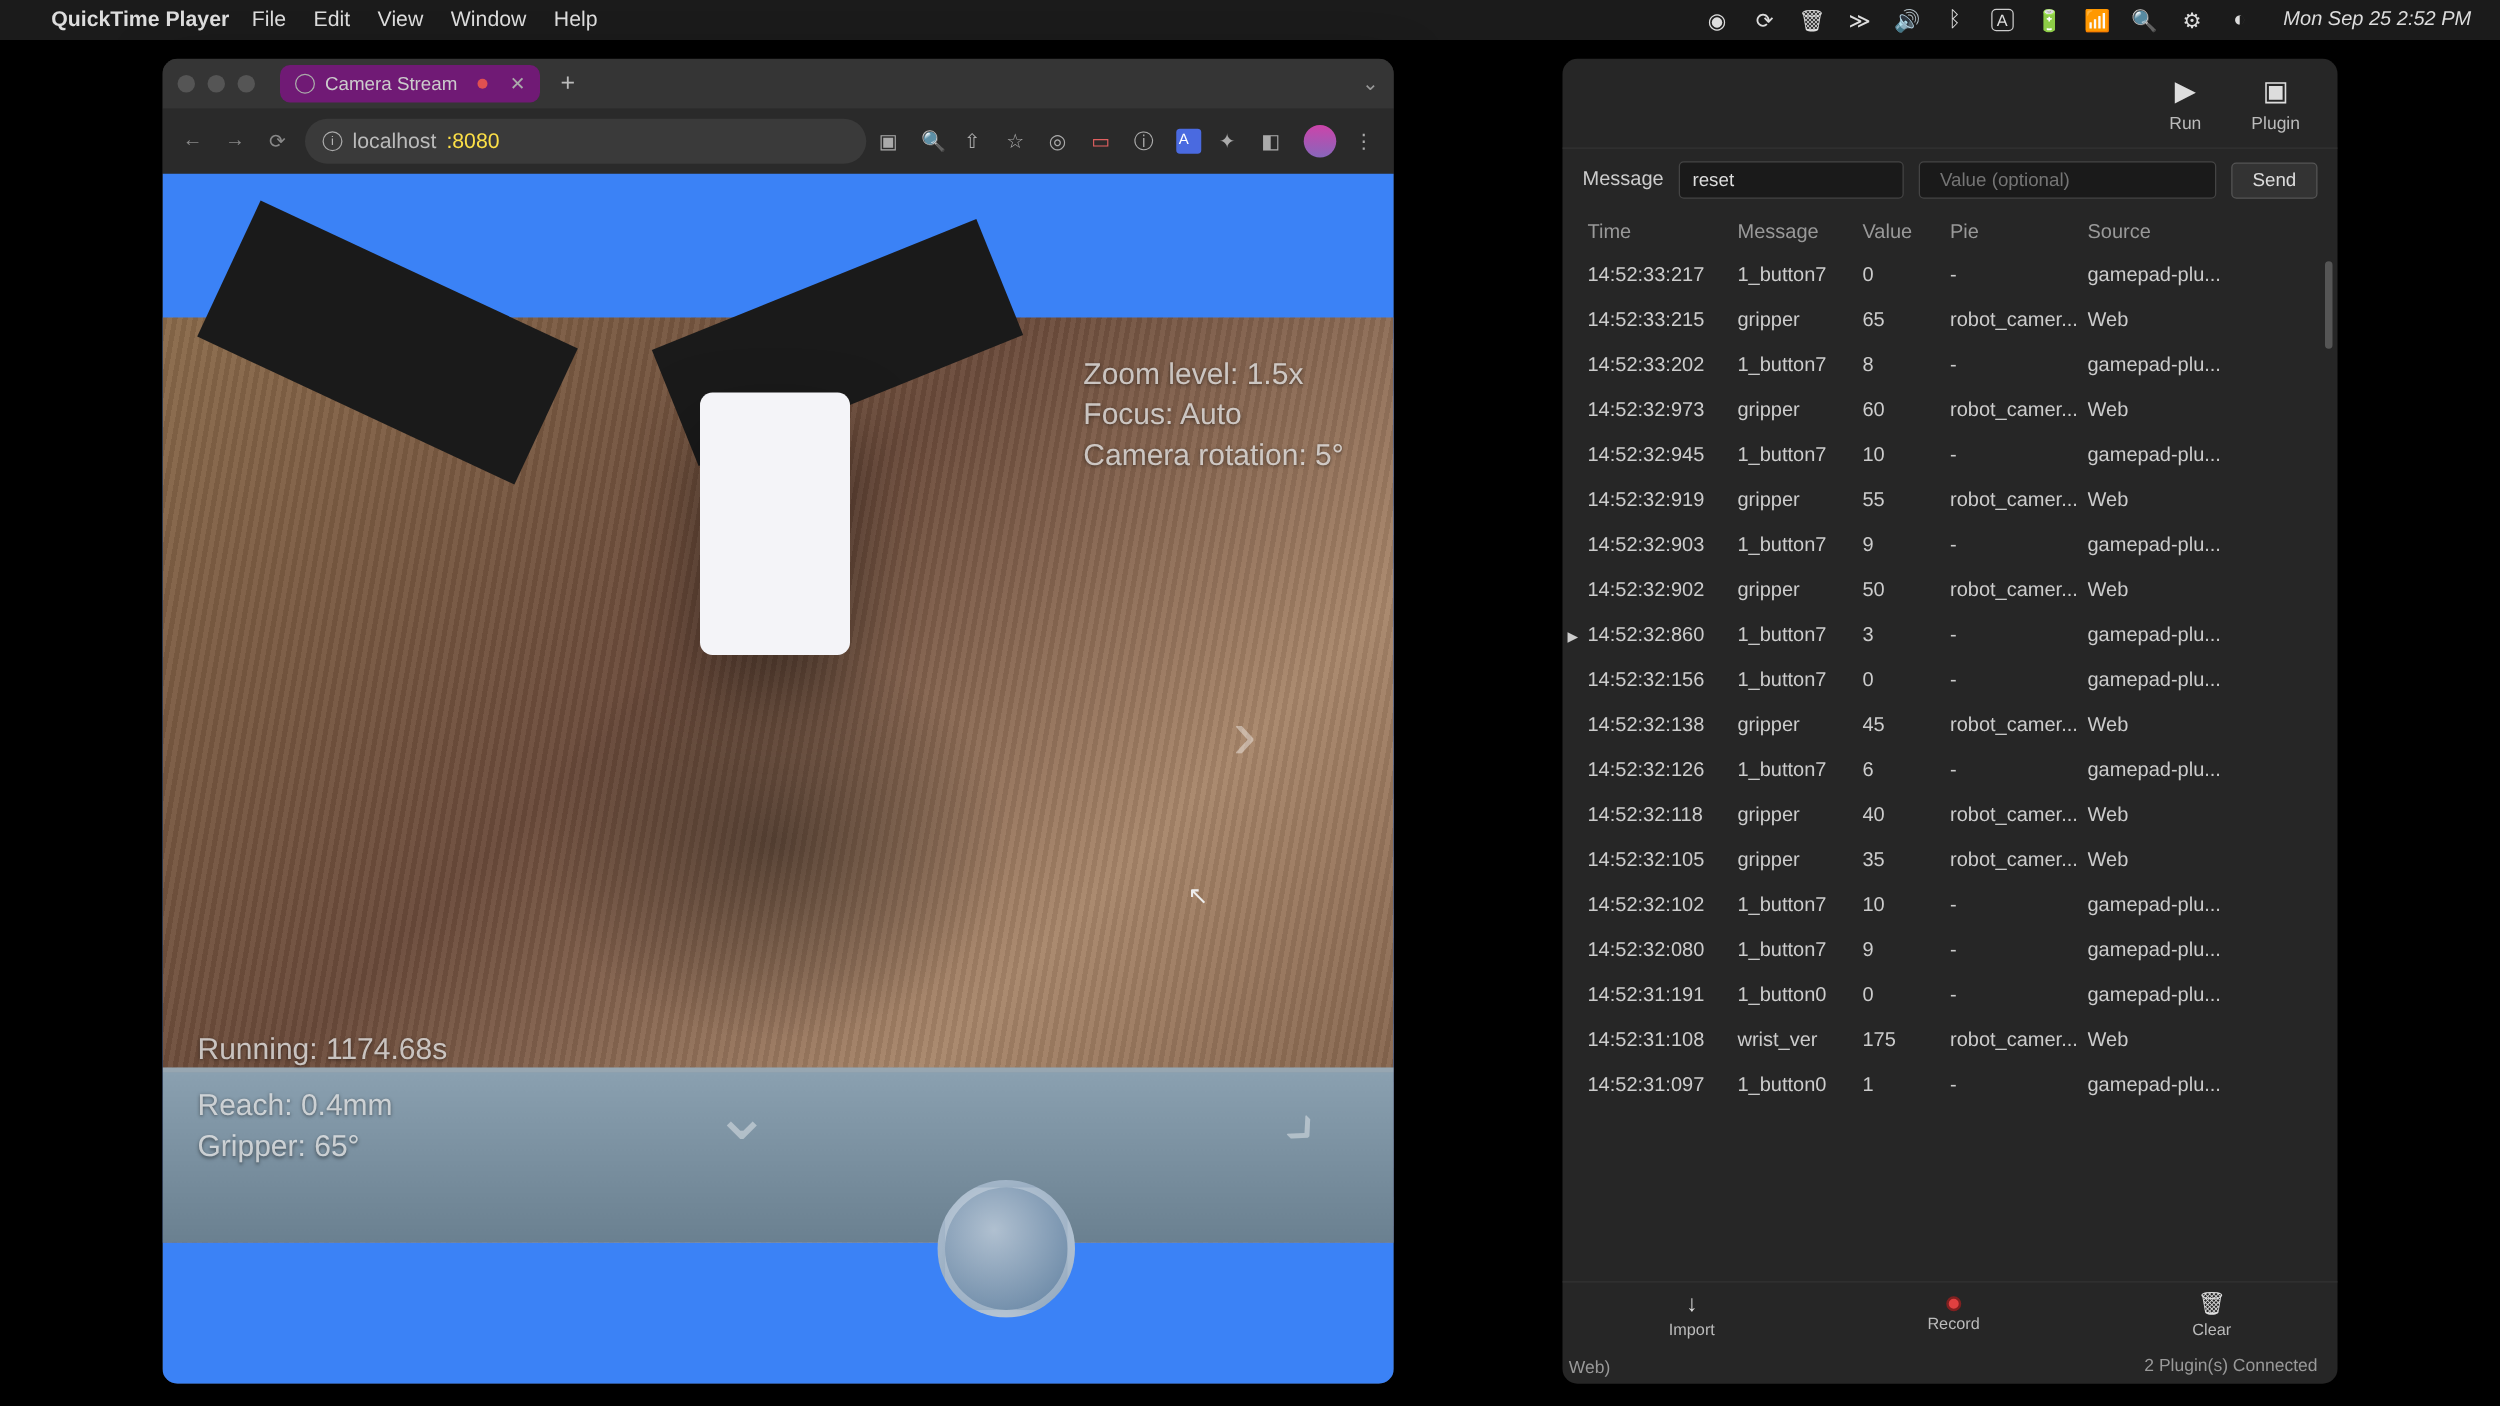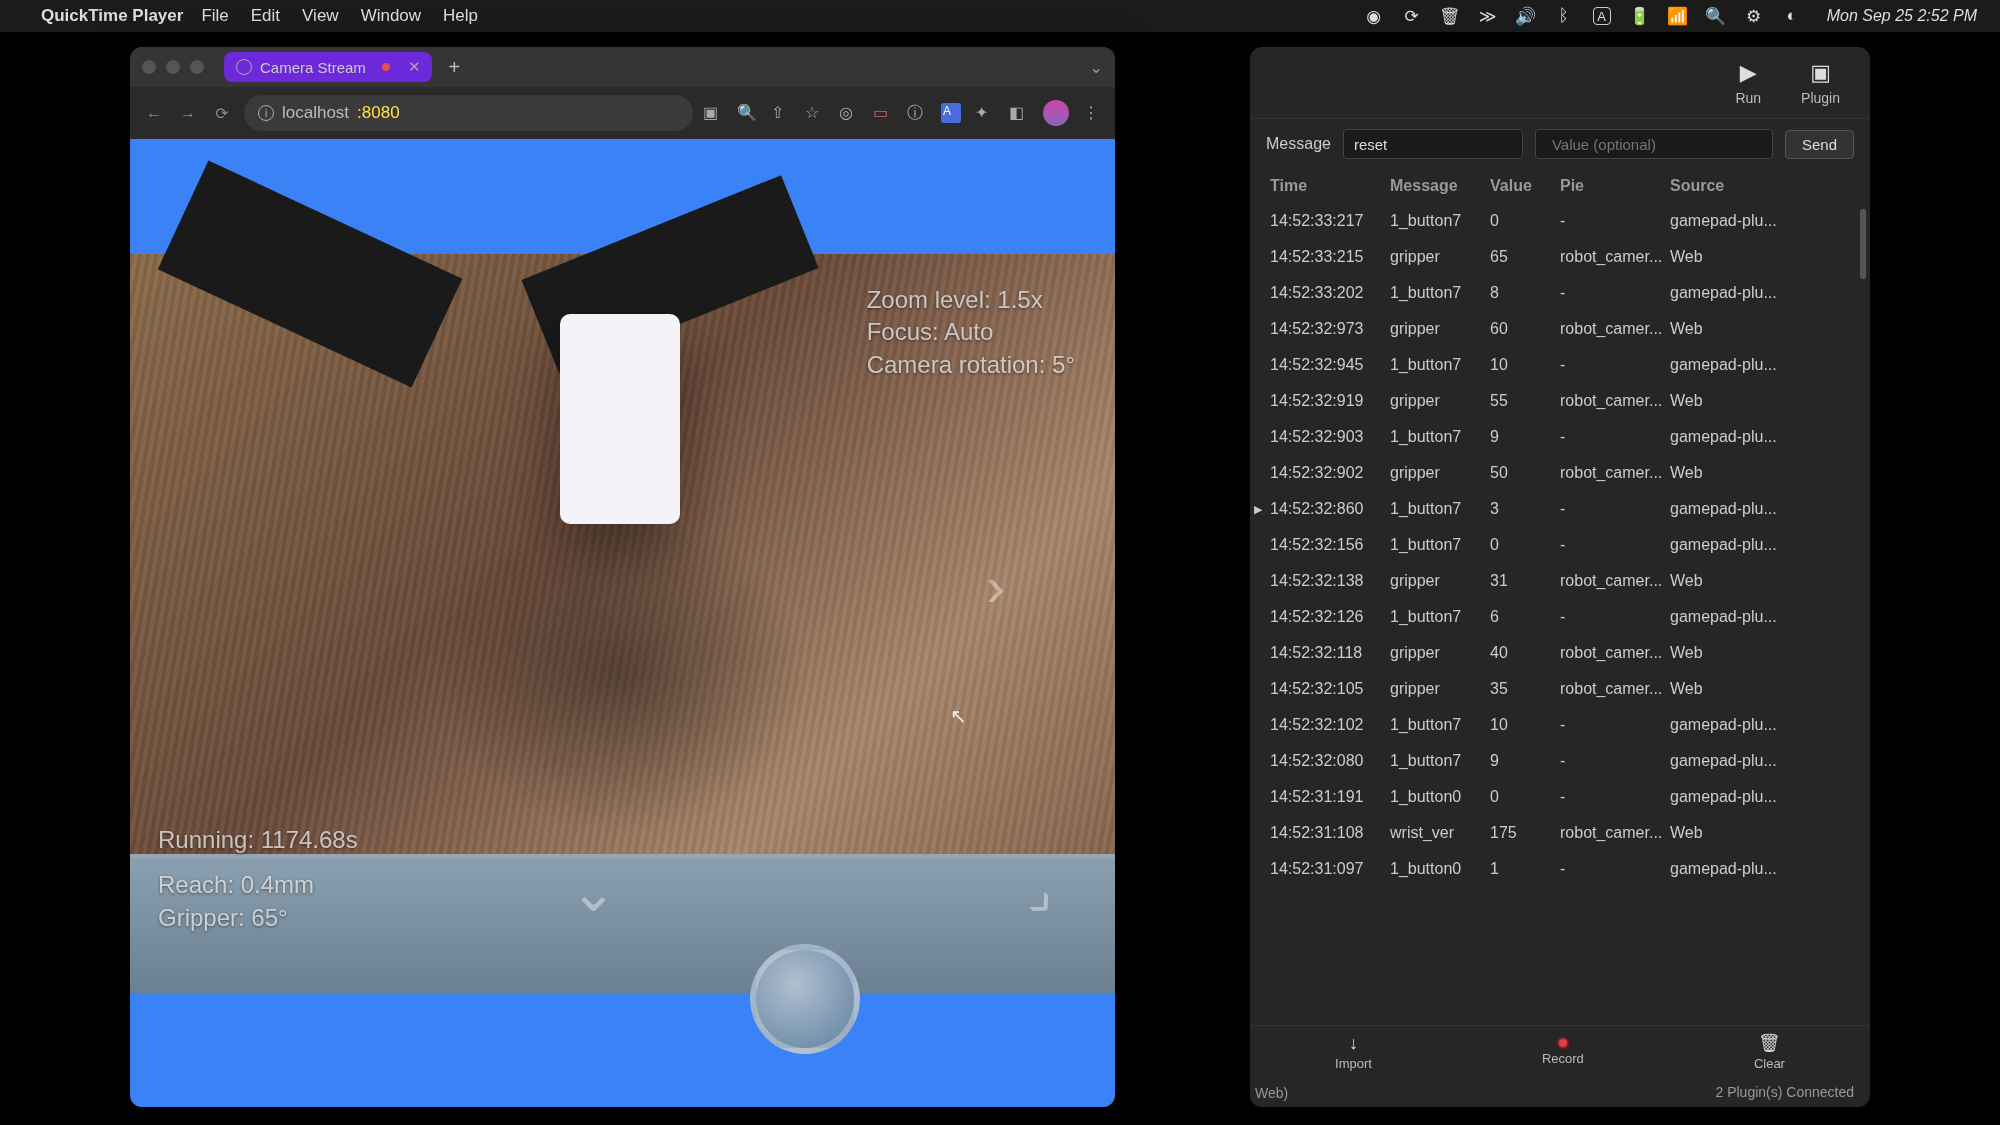--- a/index.html
+++ b/index.html
@@ -16,21 +16,21 @@
 .menubar .clock { font-size: 16px; margin-left: 6px; font-style: italic; }
 
 
 .desktop { position: absolute; top: 32px; left: 0; right: 0; bottom: 0; background: #000; }
 
 
 .browser { position: absolute; left: 130px; top: 15px; width: 985px; height: 1060px; background: #2a2a2a; border-radius: 12px; overflow: hidden; display: flex; flex-direction: column; box-shadow: 0 10px 40px rgba(0,0,0,0.6); }
 .tabbar { height: 40px; background: #353535; display: flex; align-items: center; padding: 0 12px; }
 .traffic { display: flex; gap: 10px; margin-right: 20px; }
 .traffic .dot { width: 14px; height: 14px; border-radius: 50%; background: #555; }
-.tab { display: flex; align-items: center; background: #6d28d9; border-radius: 8px; padding: 6px 12px; gap: 8px; color: #ccc; font-size: 15px; }
+.tab { display: flex; align-items: center; background: #701a75; border-radius: 8px; padding: 6px 12px; gap: 8px; color: #ccc; font-size: 15px; }
 .tab .globe { width: 16px; height: 16px; border: 1.5px solid #aaa; border-radius: 50%; position: relative; }
 .tab .close { margin-left: 10px; color: #aaa; font-size: 15px; }
 .tab .rec { width: 8px; height: 8px; background: #e05050; border-radius: 50%; margin-left: 8px; }
 .tabbar .newtab { margin-left: 16px; color: #bbb; font-size: 20px; }
 .tabbar .chev { margin-left: auto; color: #999; }
 
 .addrbar { height: 52px; background: #2a2a2a; display: flex; align-items: center; padding: 0 12px; gap: 10px; }
 .addrbar .navbtn { width: 24px; height: 24px; color: #888; display: flex; align-items: center; justify-content: center; }
 .addrbar .addr { flex: 1; background: #3a3a3a; border-radius: 20px; height: 36px; display: flex; align-items: center; padding: 0 14px; color: #bbb; font-size: 17px; gap: 8px; }
 .addrbar .addr .proto { width: 16px; height: 16px; border: 1.5px solid #aaa; border-radius: 50%; font-size: 10px; display: flex; align-items: center; justify-content: center; }
@@ -61,21 +61,21 @@
 .panel-head .btn .glyph { font-size: 22px; color: #ddd; }
 
 .msgrow { display: flex; align-items: center; gap: 12px; padding: 10px 16px; }
 .msgrow .lbl { font-size: 16px; }
 .msgrow input { background: #1a1a1a; border: 1px solid #444; border-radius: 4px; color: #ddd; padding: 6px 10px; font-size: 15px; height: 30px; }
 .msgrow .msg-in { width: 180px; }
 .msgrow .val-in { flex: 1; padding-left: 16px; }
 .msgrow .send { background: #333; border: 1px solid #555; border-radius: 4px; padding: 5px 16px; color: #ddd; font-size: 15px; }
 
 .table { flex: 1; overflow: hidden; position: relative; }
-.thead { display: flex; padding: 8px 20px; color: #999; font-size: 16px; font-weight: bold; }
+.thead { display: flex; padding: 8px 20px; color: #999; font-size: 16px; }
 .thead div, .trow div { flex-shrink: 0; }
 .c-time { width: 120px; }
 .c-msg { width: 100px; }
 .c-val { width: 70px; }
 .c-pie { width: 110px; overflow: hidden; text-overflow: ellipsis; white-space: nowrap; }
 .c-src { width: 120px; overflow: hidden; text-overflow: ellipsis; white-space: nowrap; }
 .tbody { }
 .trow { display: flex; padding: 9px 20px; font-size: 16px; color: #ccc; align-items: center; }
 .trow.marked::before { content: "▶"; position: absolute; left: 4px; font-size: 11px; color: #ccc; }
 .scrollbar { position: absolute; right: 4px; top: 40px; width: 6px; height: 70px; background: #555; border-radius: 3px; }
@@ -281,21 +281,21 @@
           <div class="trow" style="position: relative;">
             <div class="c-time">14:52:32:156</div>
             <div class="c-msg">1_button7</div>
             <div class="c-val">0</div>
             <div class="c-pie">-</div>
             <div class="c-src">gamepad-plu...</div>
           </div>
           <div class="trow" style="position: relative;">
             <div class="c-time">14:52:32:138</div>
             <div class="c-msg">gripper</div>
-            <div class="c-val">31</div>
+            <div class="c-val">45</div>
             <div class="c-pie">robot_camer...</div>
             <div class="c-src">Web</div>
           </div>
           <div class="trow" style="position: relative;">
             <div class="c-time">14:52:32:126</div>
             <div class="c-msg">1_button7</div>
             <div class="c-val">6</div>
             <div class="c-pie">-</div>
             <div class="c-src">gamepad-plu...</div>
           </div>

